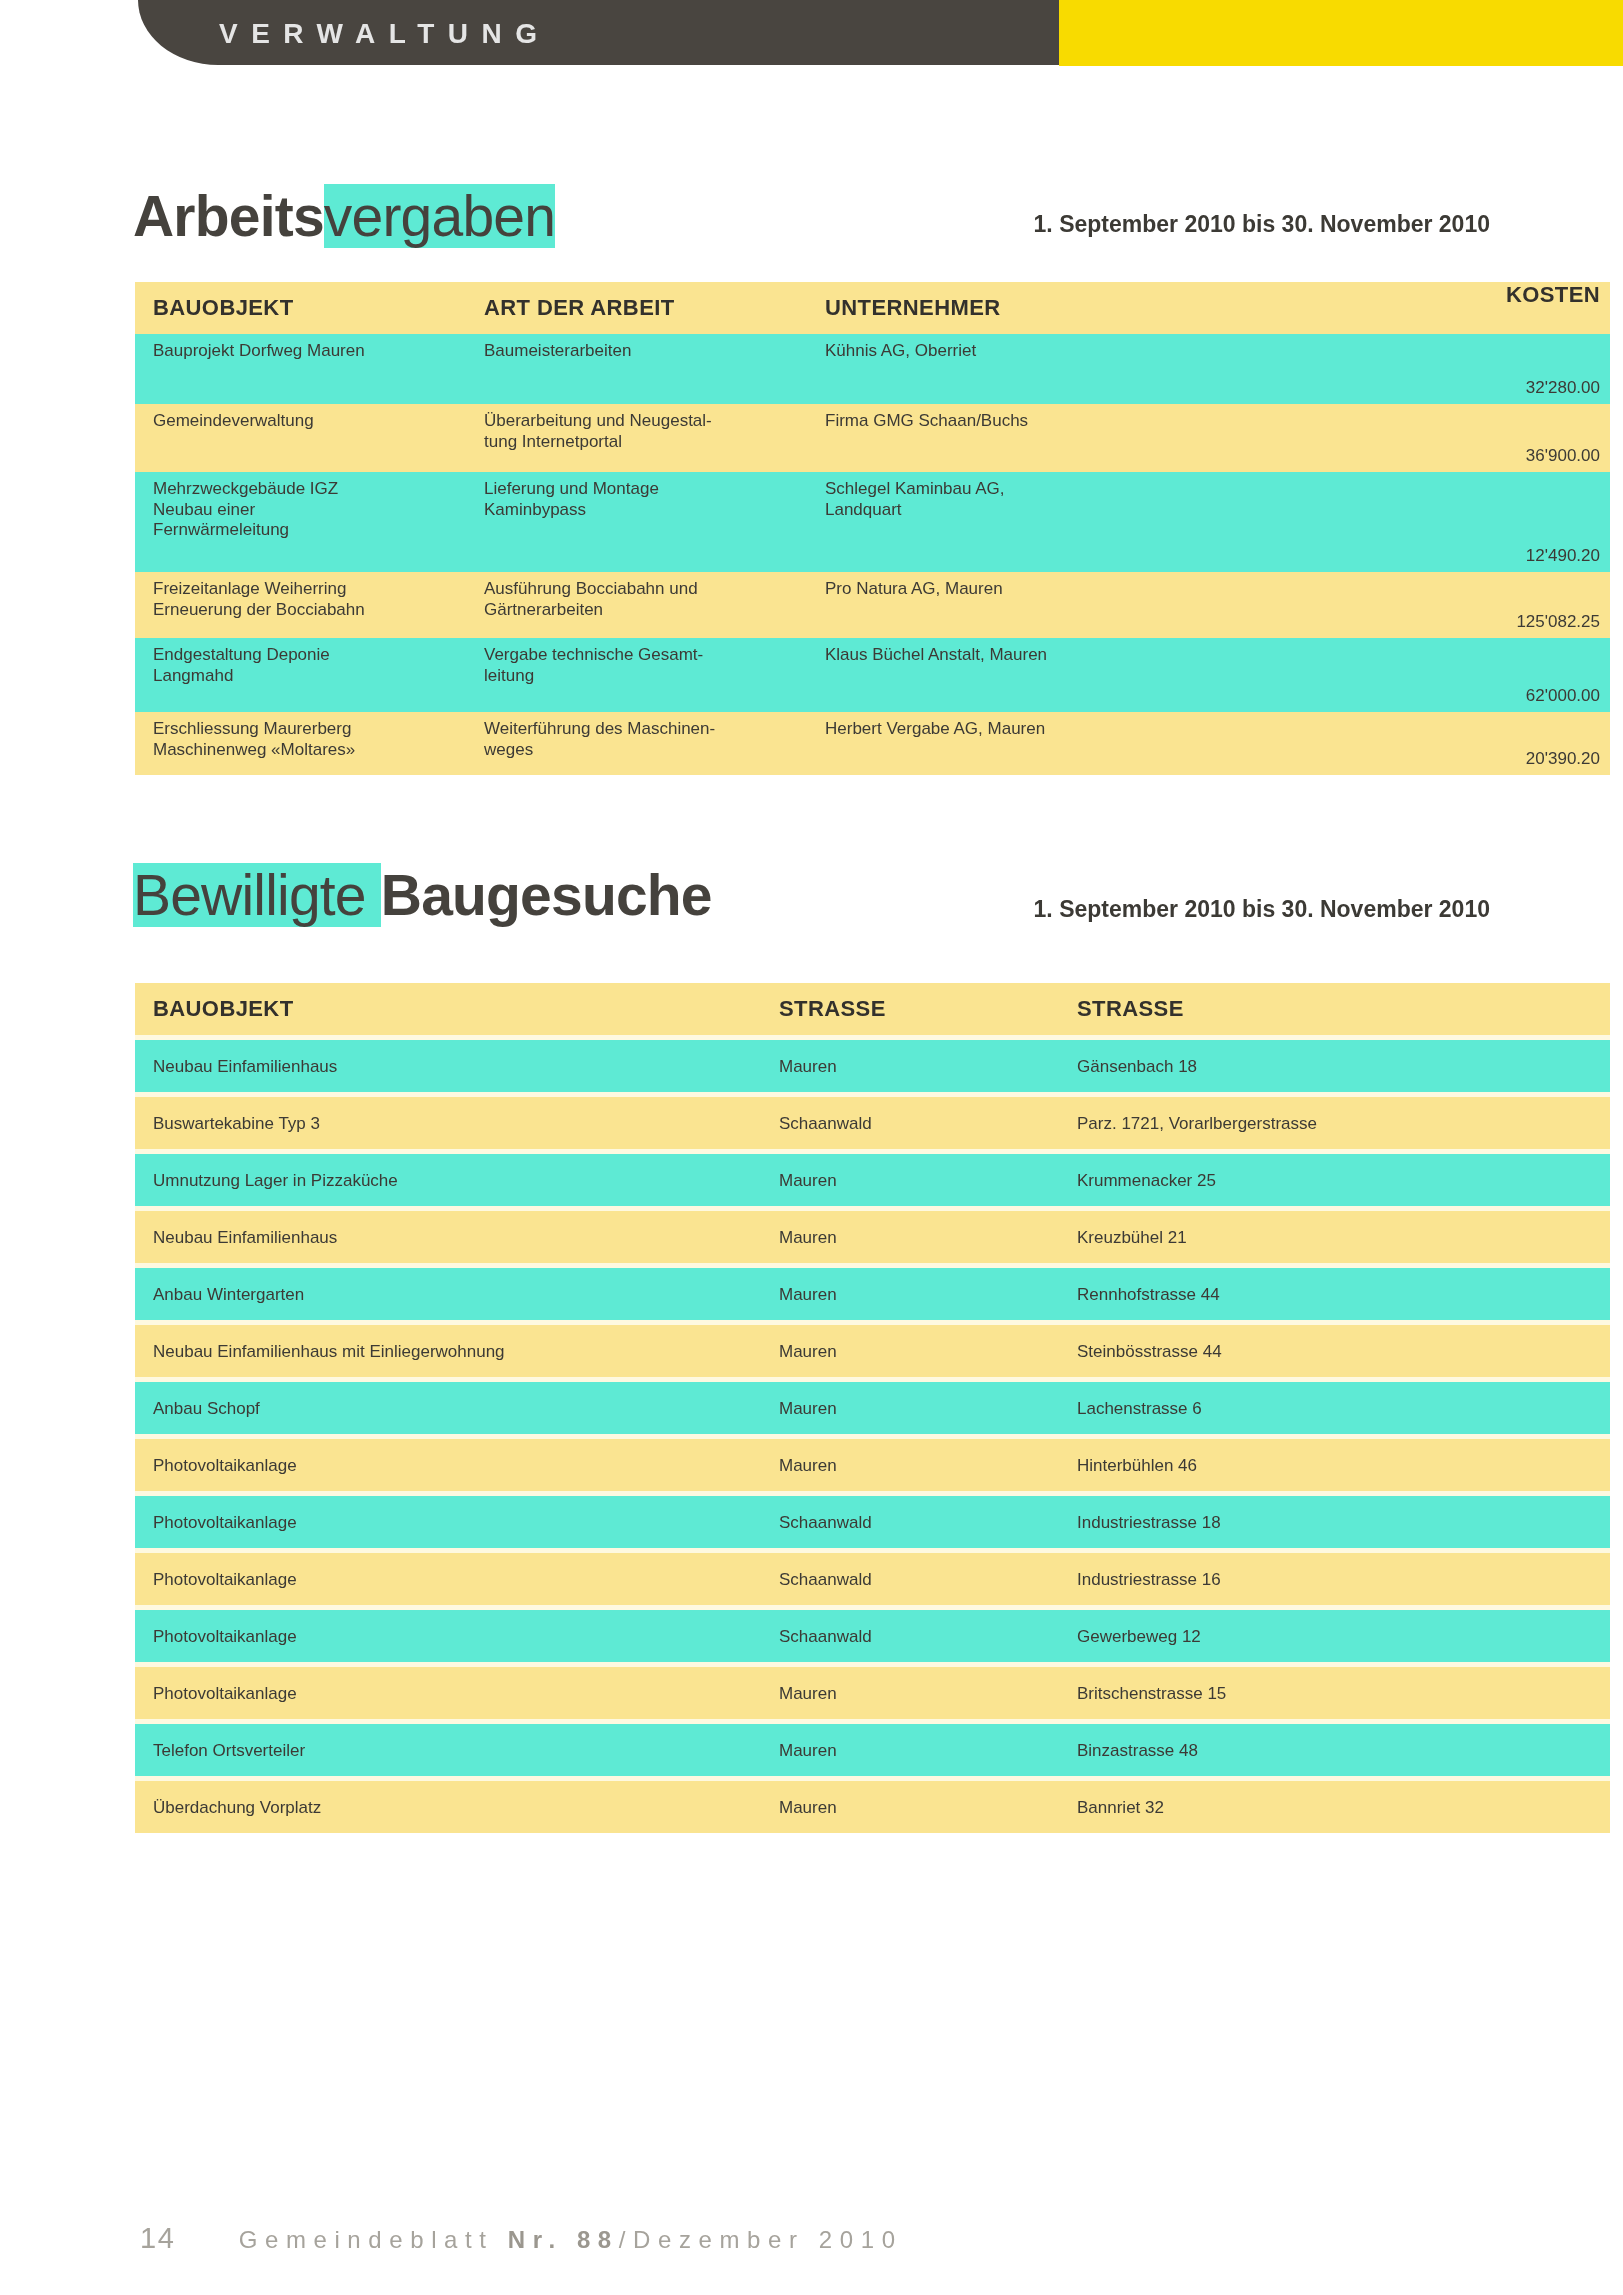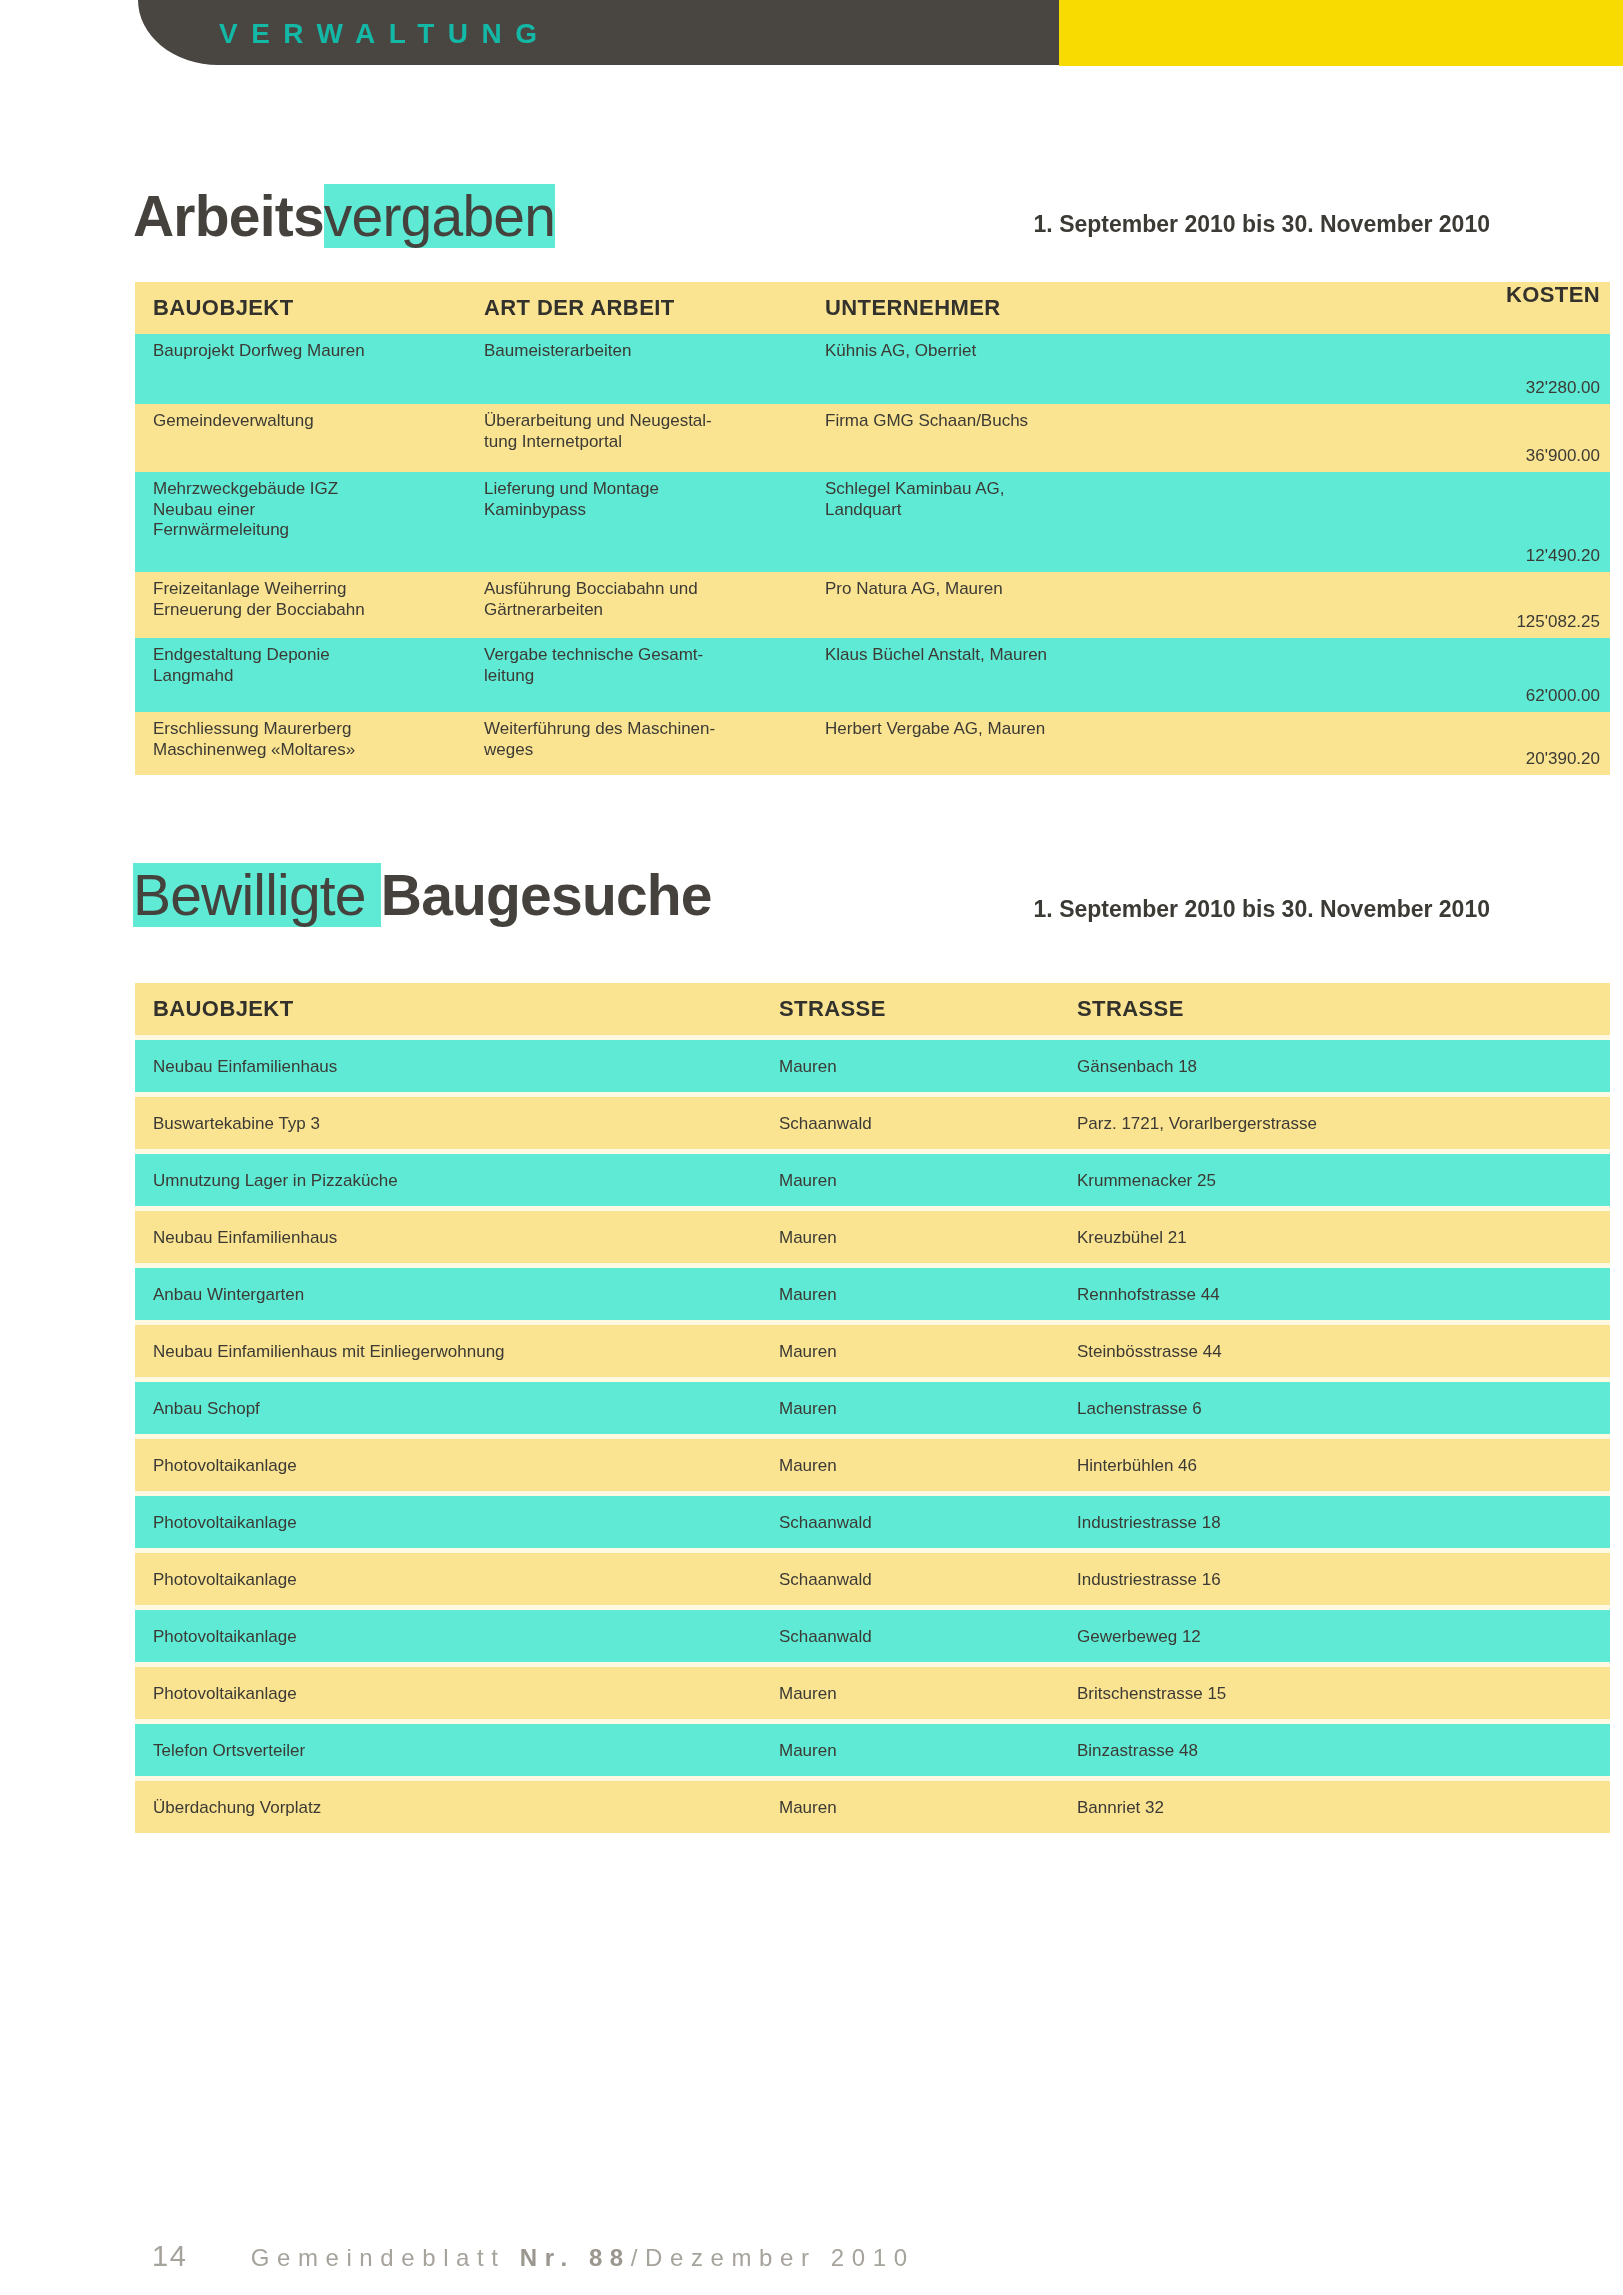--- a/index.html
+++ b/index.html
@@ -3,21 +3,21 @@
 <meta charset="utf-8">
 <style>
   html,body{margin:0;padding:0;background:#fff;}
   .page{position:relative;width:1623px;height:2295px;background:#ffffff;
         font-family:"Liberation Sans",sans-serif;color:#3c3a35;overflow:hidden;}
 
   
   .topbar-dark{position:absolute;top:0;left:138px;width:921px;height:65px;
                background:#494540;border-bottom-left-radius:80px 65px;}
   .topbar-label{position:absolute;left:81px;top:18px;font-size:28px;font-weight:bold;
-                letter-spacing:13.5px;color:#14b8a6;white-space:nowrap;}
+                letter-spacing:13.5px;color:#e5e5e5;white-space:nowrap;}
   .topbar-yellow{position:absolute;top:0;left:1059px;width:565px;height:66px;background:#f8db00;}
 
   
   .sec-title{position:absolute;left:133px;font-size:57px;letter-spacing:-0.8px;
              color:#45423d;white-space:nowrap;line-height:1;}
   .sec-title .bold{font-weight:bold;}
   .sec-title .light{font-weight:normal;}
   #title1{top:188px;}
   #title2{top:867px;}
   .date-range{position:absolute;right:133px;font-size:23px;font-weight:bold;
@@ -56,21 +56,21 @@
   #table2 .c1{width:626px;}
   #table2 .c2{width:298px;}
   #table2 .c3{flex:1;}
   #table2 .thead{height:57px;}
   #table2 .trow{height:52px;align-items:center;}
   #table2 .thead{align-items:center;}
   #table2 > div + div{margin-top:5px;}
   #table2 > .thead{margin-top:0;}
 
   
-  .footer{position:absolute;left:152px;top:2222px;color:#a6a39c;white-space:nowrap;margin-top:18px;}
+  .footer{position:absolute;left:140px;top:2222px;color:#a6a39c;white-space:nowrap;}
   .footer .pagenum{font-size:29px;letter-spacing:1.7px;vertical-align:baseline;}
   .footer .footline{font-size:24px;letter-spacing:7.6px;margin-left:63px;}
   .footer .fbold{font-weight:bold;color:#9b978f;}
 </style>
 </head>
 <body>
 
 <div class="page">
 
   <div class="topbar-dark">

